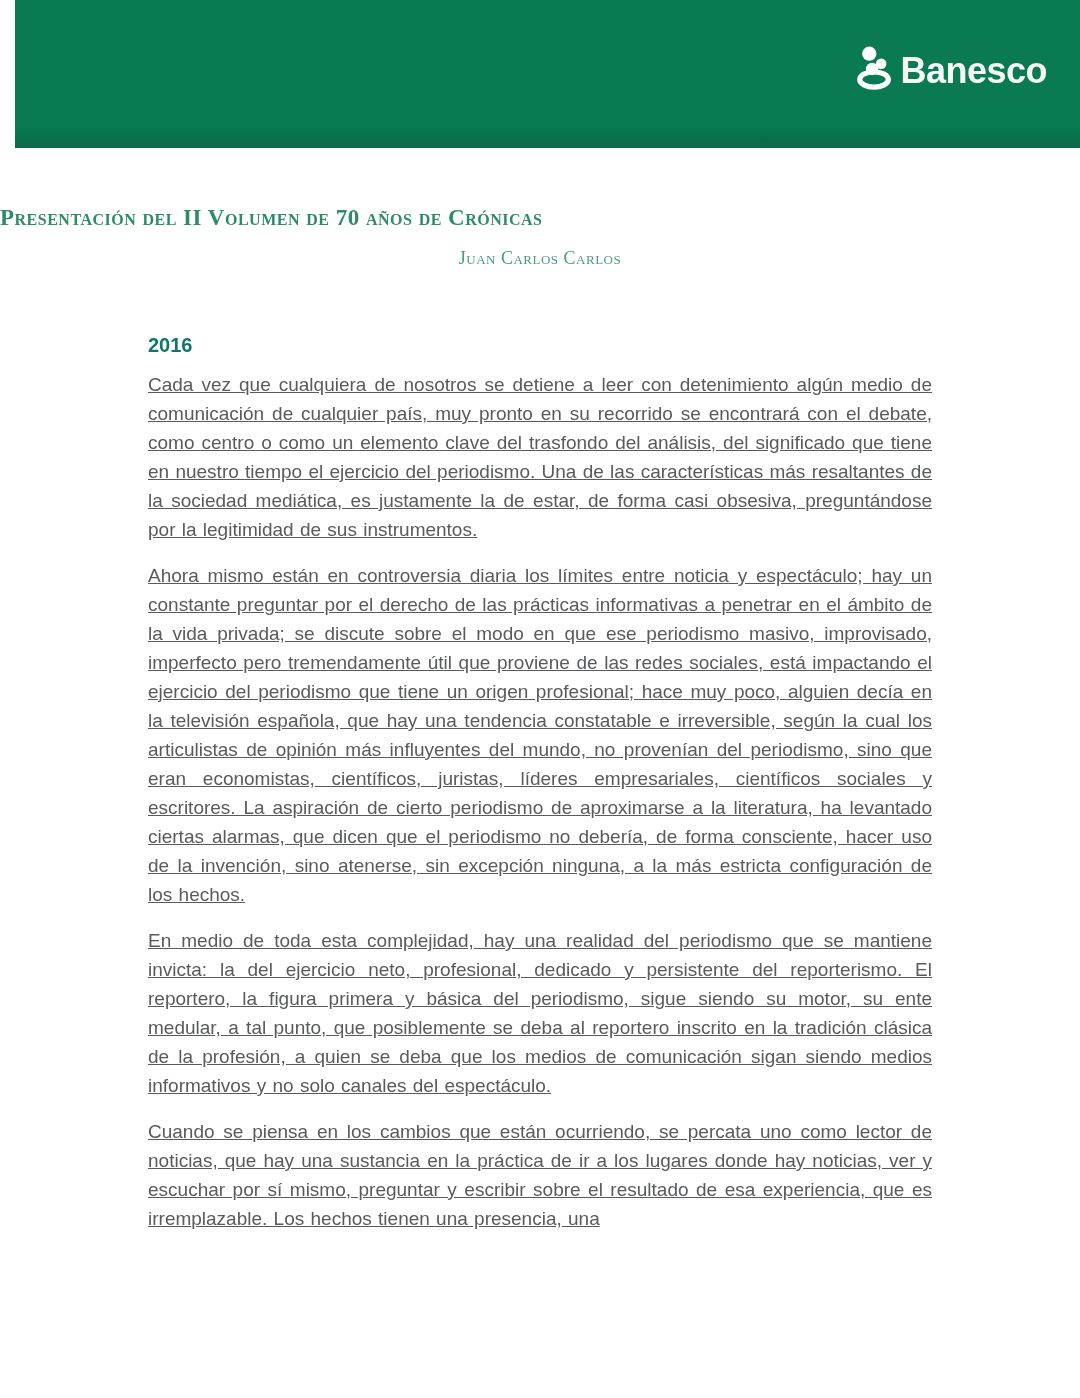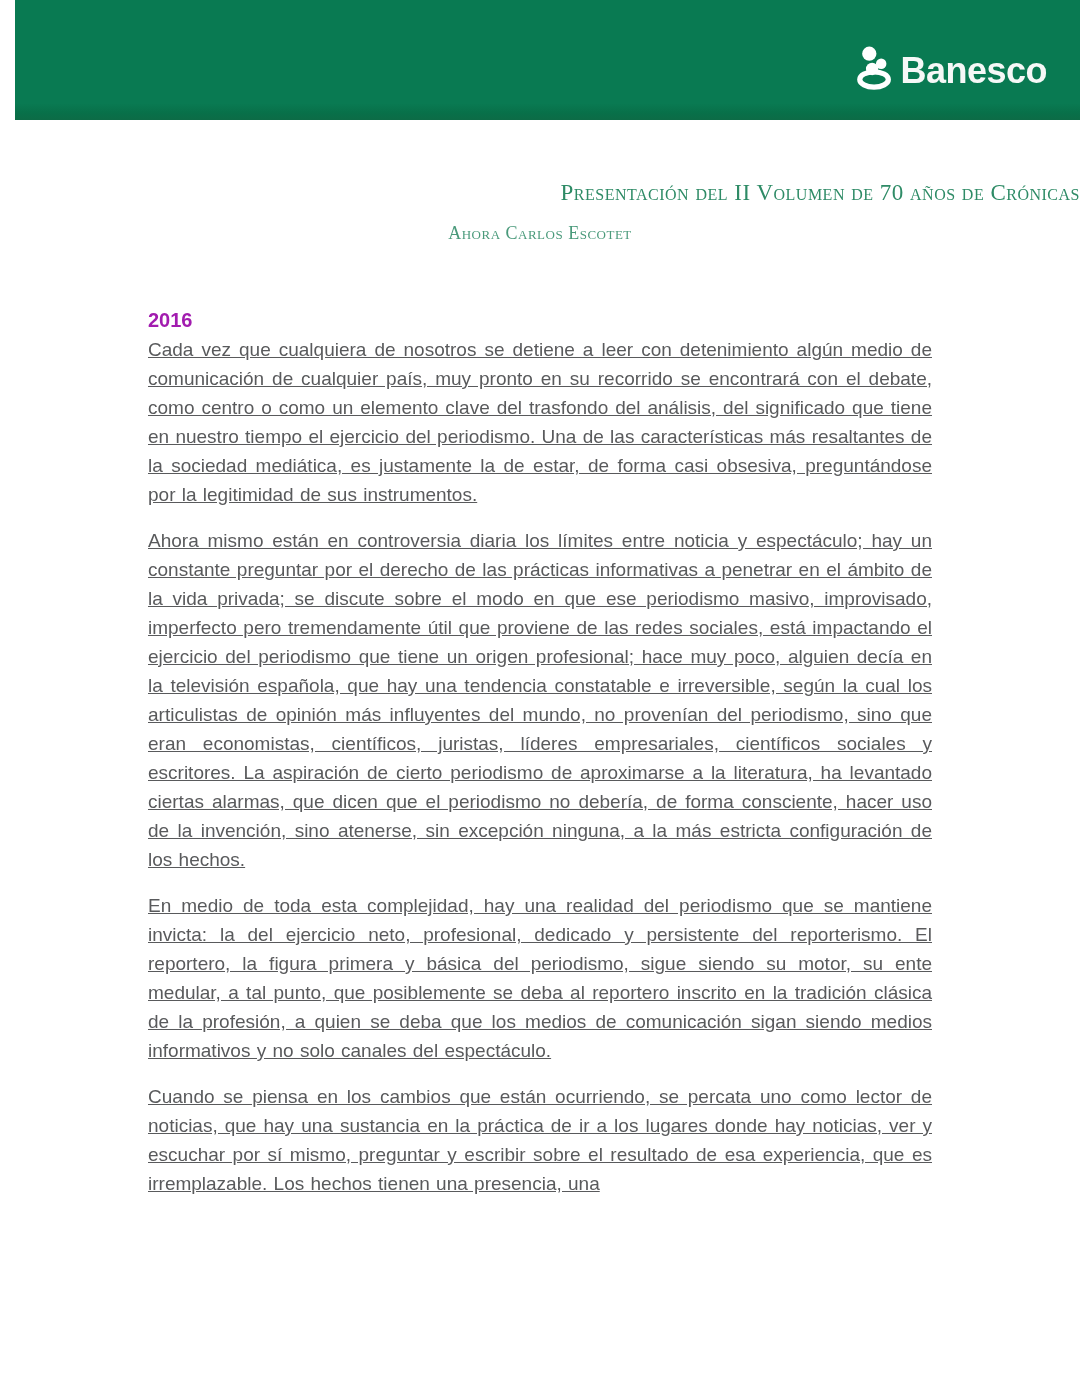--- a/index.html
+++ b/index.html
@@ -11,21 +11,21 @@
     font-family: "Liberation Sans", sans-serif;
     overflow: hidden;
   }
 
   
   .header-banner {
     position: absolute;
     top: 0;
     left: 15px;
     right: 0;
-    height: 120px;
+    height: 148px;
     background: linear-gradient(180deg, #097a52 0%, #097a52 86%, #087049 94%, #0c6b46 100%);
   }
   .logo {
     position: absolute;
     right: 33px;
     top: 44px;
     display: flex;
     align-items: flex-end;
     gap: 5px;
   }
@@ -44,25 +44,25 @@
   }
 
   
   .content {
     position: absolute;
     top: 120px;
     left: 0;
     right: 0;
   }
   .doc-title {
-    margin-top: 60px;
-    text-align: right;
+    margin-top: 85px;
+    text-align: left;
     font-family: "Liberation Serif", serif;
     font-variant: small-caps;
-    font-weight: normal;
+    font-weight: bold;
     font-size: 23px;
     letter-spacing: 0.5px;
     color: #2e8b66;
   }
   .doc-author {
     margin-top: 17px;
     text-align: center;
     font-family: "Liberation Serif", serif;
     font-variant: small-caps;
     font-weight: normal;
@@ -73,21 +73,22 @@
   .body-text {
     margin: 62px 148px 0 148px;
     color: #595a5c;
     font-size: 19px;
     line-height: 29px;
     text-align: justify;
   }
   .year-heading {
     font-size: 20px;
     font-weight: bold;
-    color: #a21caf;
+    color: #0f766e;
+    margin-bottom: 10px;
   }
   .body-text p {
     margin-bottom: 17px;
     word-spacing: 1px;
     text-decoration: underline;
   }
 </style>
 </head>
 <body>
 
@@ -102,21 +103,21 @@
       </svg>
     </span>
     <span class="brand-name">Banesco</span>
   </div>
 </div>
 
 <div class="content">
 
   <div class="doc-title">Presentación del II Volumen de 70 años de Crónicas</div>
 
-  <div class="doc-author">Ahora Carlos Escotet</div>
+  <div class="doc-author">Juan Carlos Carlos</div>
 
   <div class="body-text">
     <div class="year-heading">2016</div>
     <p>Cada vez que cualquiera de nosotros se detiene a leer con detenimiento algún medio de comunicación de cualquier país, muy pronto en su recorrido se encontrará con el debate, como centro o como un elemento clave del trasfondo del análisis, del significado que tiene en nuestro tiempo el ejercicio del periodismo. Una de las características más resaltantes de la sociedad mediática, es justamente la de estar, de forma casi obsesiva, preguntándose por la legitimidad de sus instrumentos.</p>
     <p>Ahora mismo están en controversia diaria los límites entre noticia y espectáculo; hay un constante preguntar por el derecho de las prácticas informativas a penetrar en el ámbito de la vida privada; se discute sobre el modo en que ese periodismo masivo, improvisado, imperfecto pero tremendamente útil que proviene de las redes sociales, está impactando el ejercicio del periodismo que tiene un origen profesional; hace muy poco, alguien decía en la televisión española, que hay una tendencia constatable e irreversible, según la cual los articulistas de opinión más influyentes del mundo, no provenían del periodismo, sino que eran economistas, científicos, juristas, líderes empresariales, científicos sociales y escritores. La aspiración de cierto periodismo de aproximarse a la literatura, ha levantado ciertas alarmas, que dicen que el periodismo no debería, de forma consciente, hacer uso de la invención, sino atenerse, sin excepción ninguna, a la más estricta configuración de los hechos.</p>
     <p>En medio de toda esta complejidad, hay una realidad del periodismo que se mantiene invicta: la del ejercicio neto, profesional, dedicado y persistente del reporterismo. El reportero, la figura primera y básica del periodismo, sigue siendo su motor, su ente medular, a tal punto, que posiblemente se deba al reportero inscrito en la tradición clásica de la profesión, a quien se deba que los medios de comunicación sigan siendo medios informativos y no solo canales del espectáculo.</p>
     <p>Cuando se piensa en los cambios que están ocurriendo, se percata uno como lector de noticias, que hay una sustancia en la práctica de ir a los lugares donde hay noticias, ver y escuchar por sí mismo, preguntar y escribir sobre el resultado de esa experiencia, que es irremplazable. Los hechos tienen una presencia, una</p>
   </div>
 
 </div>

